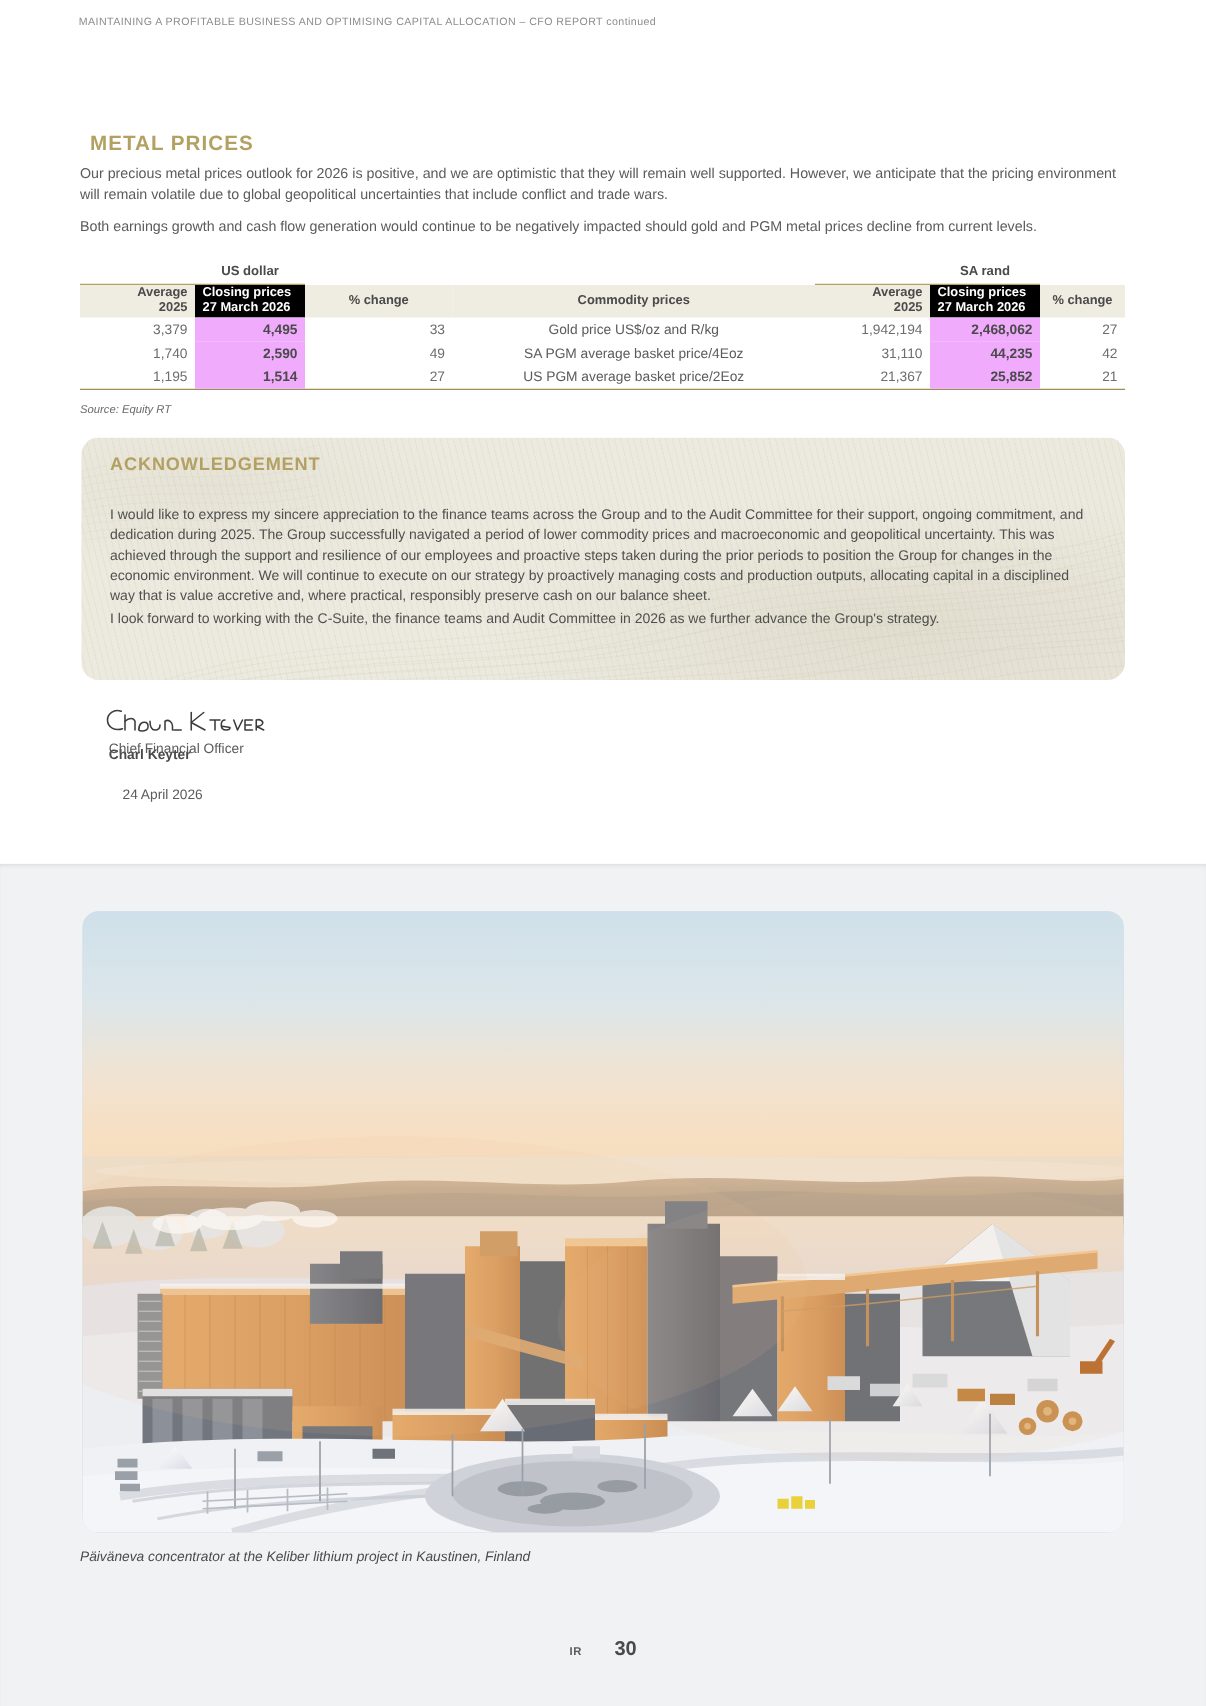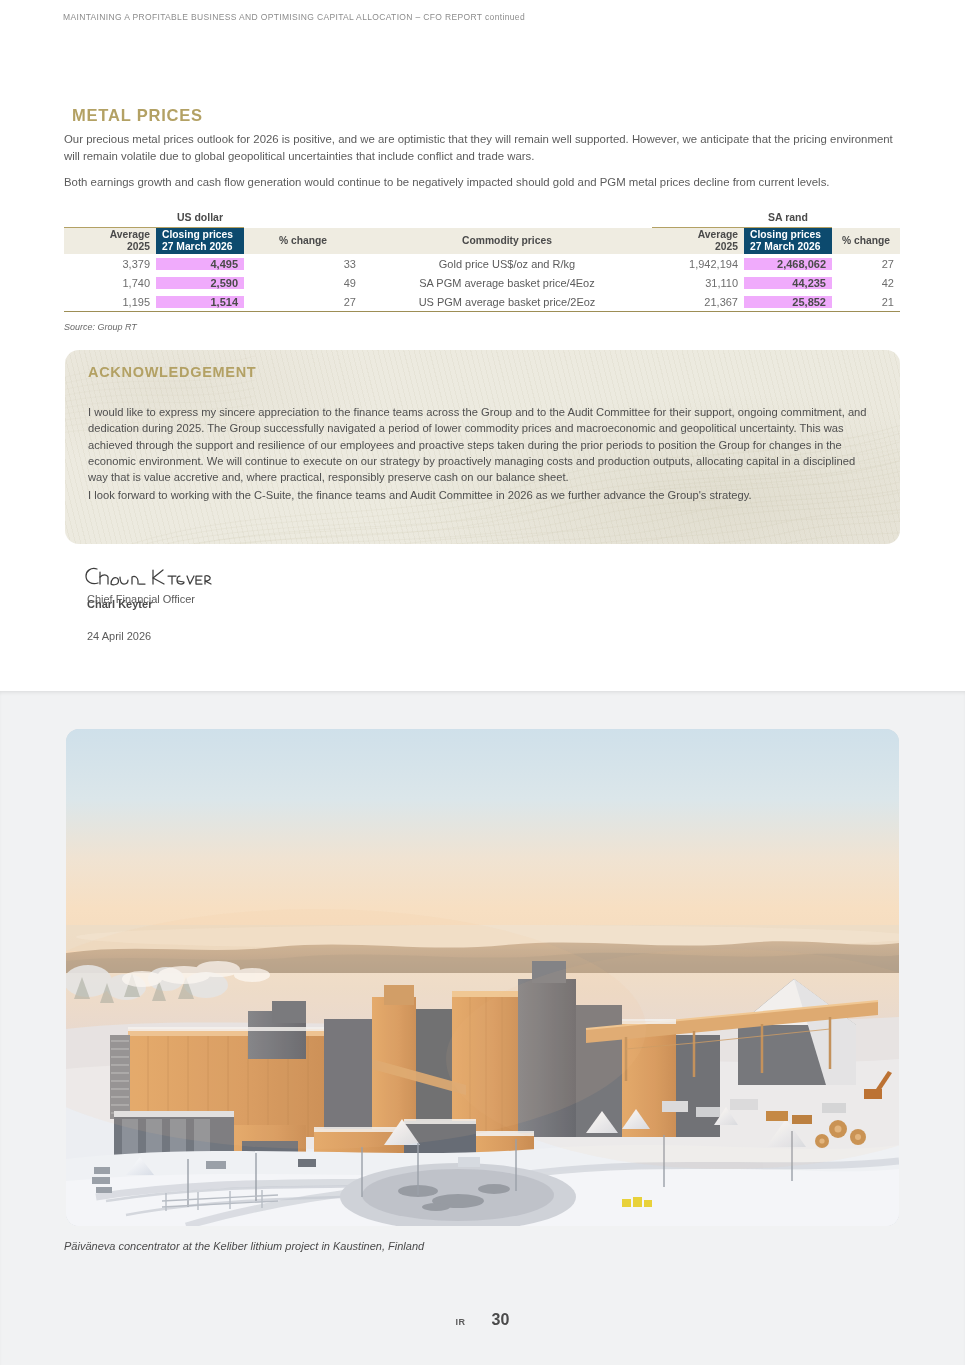--- a/index.html
+++ b/index.html
@@ -83,29 +83,29 @@
     font-weight: bold;
     color: #4a4a4a;
     background: #efece1;
     display: flex;
     flex-direction: column;
     justify-content: center;
     padding: 0 6px 0 0;
     line-height: 12.5px;
   }
   .hdr-cell.dark {
-    background: #0c4a6e;
+    background: #000000;
     color: #ffffff;
     padding: 0 6px;
     align-items: flex-start;
   }
   .hdr-cell.right { align-items: flex-end; }
   .hdr-cell.center { align-items: center; padding: 0; }
 
-  .data-row { display: flex; height: 19px; align-items: center; }
+  .data-row { display: flex; height: 19px; }
   .data-cell {
     font-size: 11px;
     color: #6d6d6d;
     display: flex;
     align-items: center;
     padding: 0 6px 0 0;
     justify-content: flex-end;
   }
   .data-cell.shade {
     background: #f0abfc;
@@ -212,21 +212,21 @@
     color: #4a4a4a;
   }
   .sig-title {
     position: absolute;
     top: 593px; left: 87px;
     font-size: 11px;
     color: #5b5b5b;
   }
   .sig-date {
     position: absolute;
-    top: 630px; left: 87px;
+    top: 630px; left: 98px;
     font-size: 11px;
     color: #5b5b5b;
   }
 
   
   .page-lower {
     position: absolute;
     top: 691px; left: 0;
     width: 965px;
     height: 674px;
@@ -347,21 +347,21 @@
     <div class="data-cell c3">27</div>
     <div class="data-cell commodity c4">US PGM average basket price/2Eoz</div>
     <div class="data-cell c5">21,367</div>
     <div class="data-cell shade c6">25,852</div>
     <div class="data-cell c7">21</div>
   </div>
 
   <div class="tbl-bottom"></div>
 </div>
 
-<div class="source-note">Source: Group RT</div>
+<div class="source-note">Source: Equity RT</div>
 
 <div class="ack-box">
   <svg class="ack-wave" viewBox="0 0 835 194" preserveAspectRatio="none">
     <g fill="none" stroke="#b6ae8e" stroke-width="0.45" opacity="0.42">
       <path d="M60,196 C200,150 330,176 470,132 C600,92 700,118 840,74"></path>
       <path d="M60,200 C200,156 330,182 470,139 C600,99 700,125 840,82"></path>
       <path d="M62,204 C202,162 332,188 472,146 C602,107 702,133 842,90"></path>
       <path d="M64,208 C204,168 334,194 474,153 C604,115 704,141 844,99"></path>
       <path d="M66,212 C206,174 336,200 476,160 C606,123 706,149 846,108"></path>
       <path d="M120,196 C260,168 380,186 520,150 C640,120 740,140 860,104"></path>

